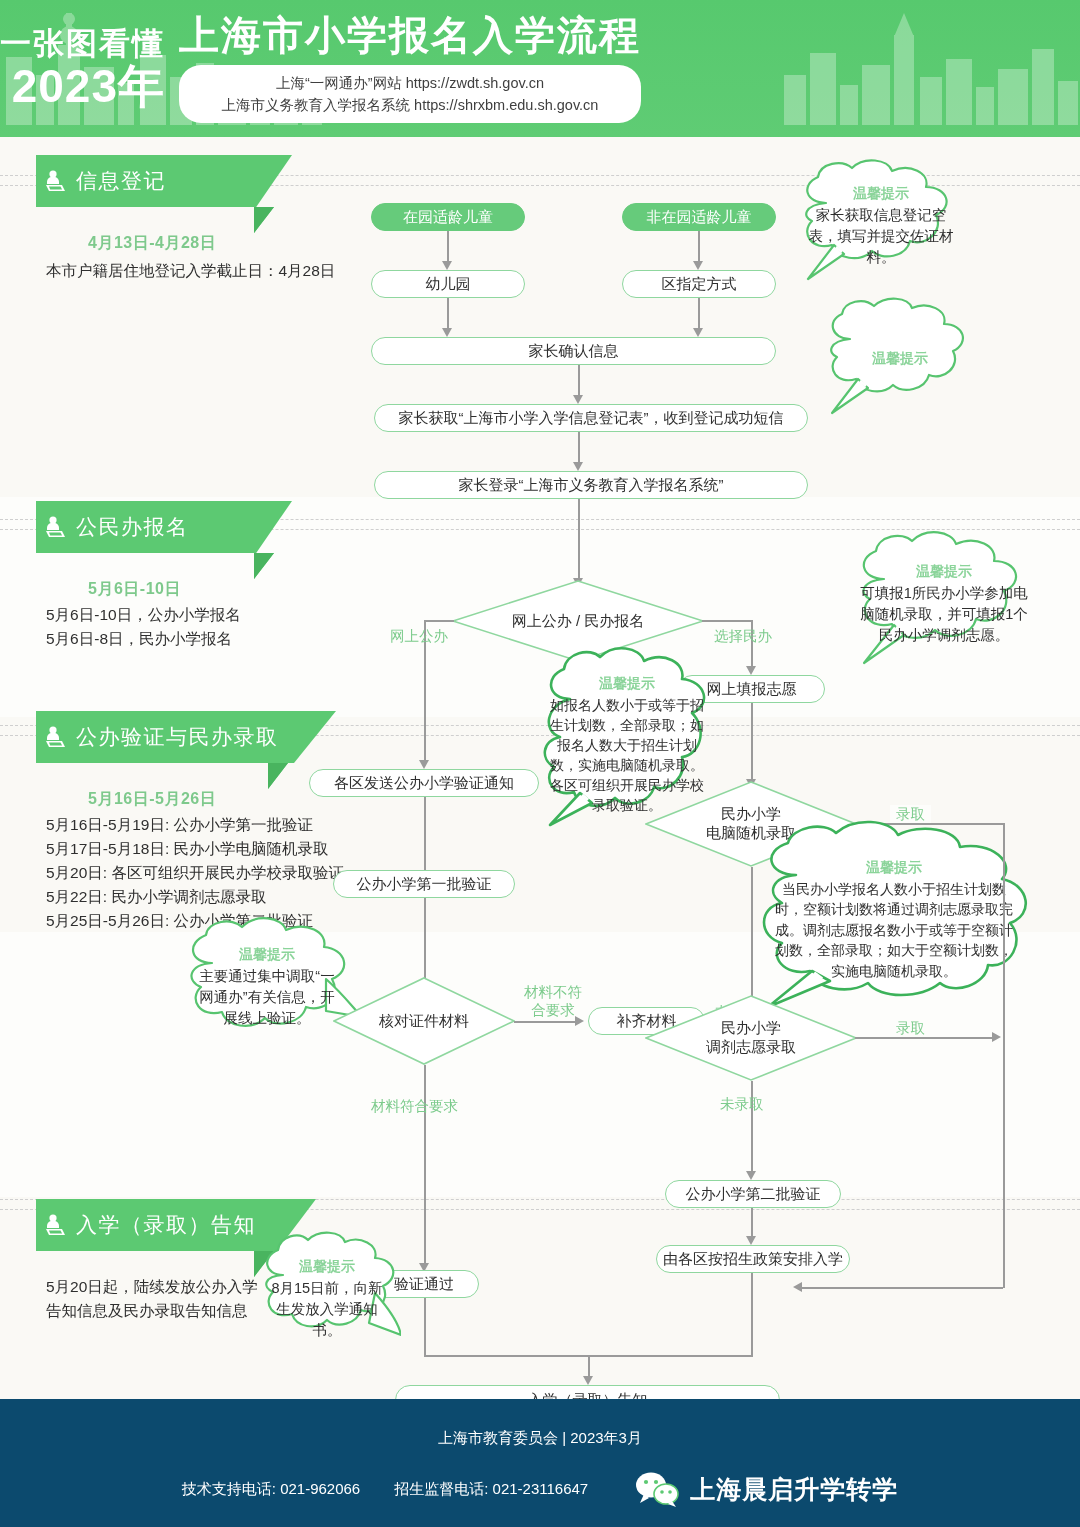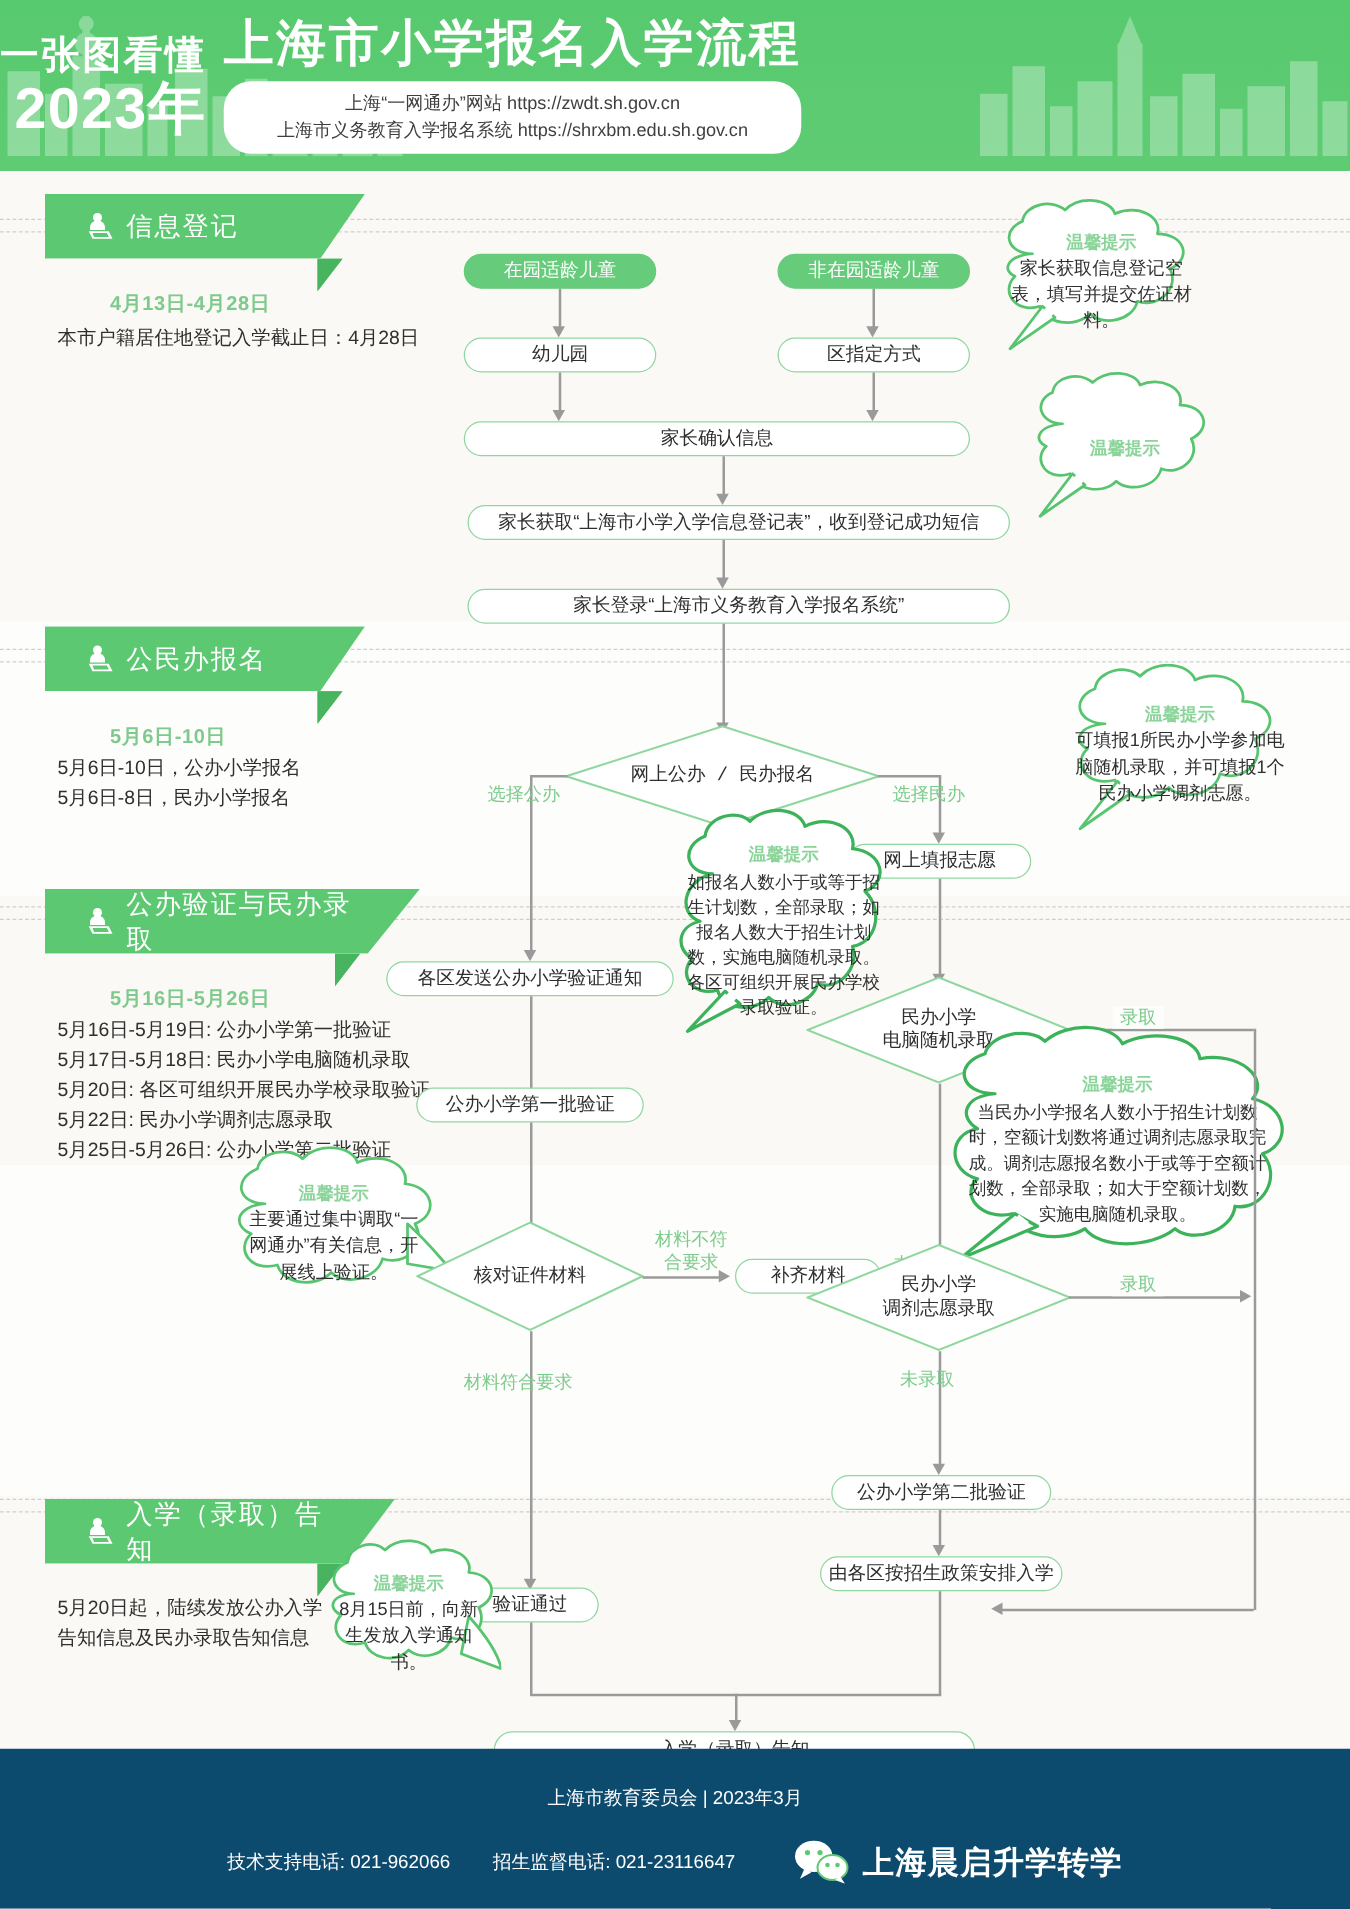--- a/index.html
+++ b/index.html
@@ -40,21 +40,21 @@
   .band{ position:absolute; left:0; width:1080px; background:#faf9f5; }
 
   
   .sep{ position:absolute; left:0; width:1080px; height:0;
         border-top:1px dashed #cfcfcf; }
 
   
   .ribbon{ position:absolute; height:52px; }
   .ribbon .flag{
     position:relative; height:52px; background:#5cc972;
-    display:flex; align-items:center; padding:0 40px 0 33px;
+    display:flex; align-items:center; padding:0 40px 0 8px;
     clip-path:polygon(0 0,100% 0,86% 100%,0 100%);
     min-width:250px;
   }
   .ribbon .flag .lbl{ color:#fff; font-size:21px; letter-spacing:1.5px; font-weight:500; margin-left:10px;}
   .ribbon .tail{
     position:absolute; left:218px; top:52px; width:0;height:0;
     border-left:20px solid #5cc972; border-right:0 solid transparent;
     border-bottom:26px solid transparent;
   }
   .ribbon .tail::after{
@@ -270,31 +270,31 @@
       <span class="lbl">公民办报名</span>
     </div>
     <div class="tail"></div>
   </div>
   <div class="sec-date" style="left:46px; top:442px;">5月6日-10日</div>
   <div class="sec-lines" style="left:46px; top:466px; width:330px;">
     <div>5月6日-10日，公办小学报名</div>
     <div>5月6日-8日，民办小学报名</div>
   </div>
 
-  <div class="diamond" style="left:452px; top:443px; width:252px; height:82px;font-family:Liberation Mono, monospace;">
+  <div class="diamond" style="left:452px; top:443px; width:252px; height:82px;">
     <svg width="252" height="82" viewBox="0 0 252 82">
       <polygon points="126,1 251,41 126,81 1,41" fill="#fff" stroke="#8fd79f" stroke-width="1.6"></polygon>
     </svg>
     <div class="lbl">网上公办 / 民办报名</div>
   </div>
 
   <div class="ln lnh" style="left:424px; top:483px; width:30px;"></div>
   <div class="ln lnv" style="left:424px; top:483px; height:142px;"></div>
   <div class="arw down" style="left:419px; top:623px;"></div>
-  <div class="edge-lbl" style="left:390px; top:490px;">选择公办</div>
+  <div class="edge-lbl" style="left:390px; top:490px;">网上公办</div>
 
   <div class="ln lnh" style="left:702px; top:483px; width:50px;"></div>
   <div class="ln lnv" style="left:751px; top:483px; height:48px;"></div>
   <div class="arw down" style="left:746px; top:529px;"></div>
   <div class="edge-lbl" style="left:714px; top:490px;">选择民办</div>
 
   <div class="node" style="left:678px; top:538px; width:147px; height:28px;">网上填报志愿</div>
 
   <div class="ln lnv" style="left:751px; top:566px; height:78px;"></div>
   <div class="arw down" style="left:746px; top:642px;"></div>

